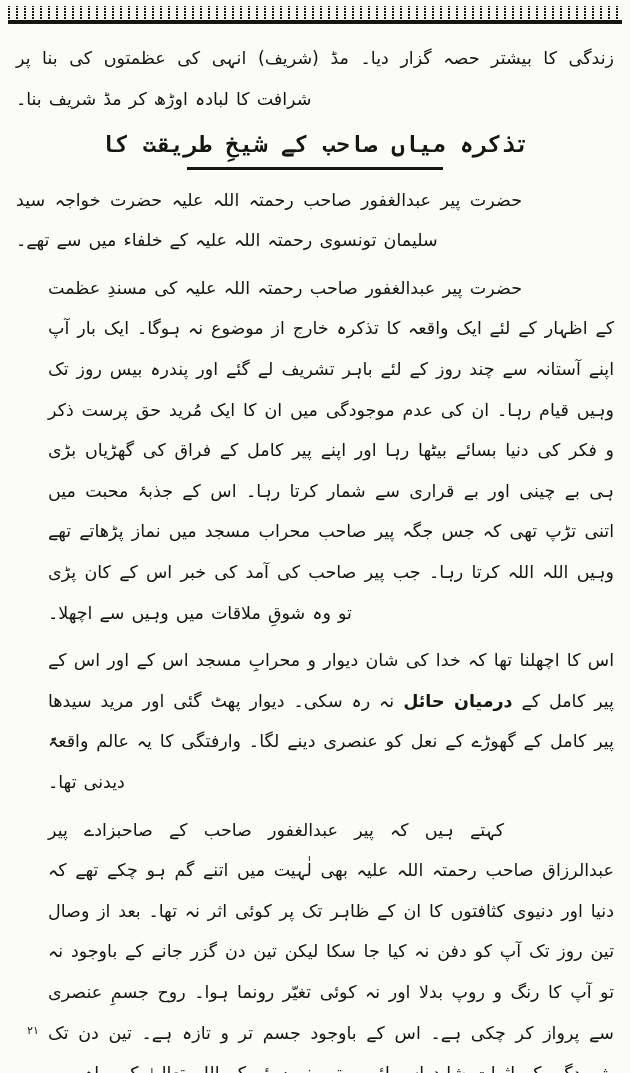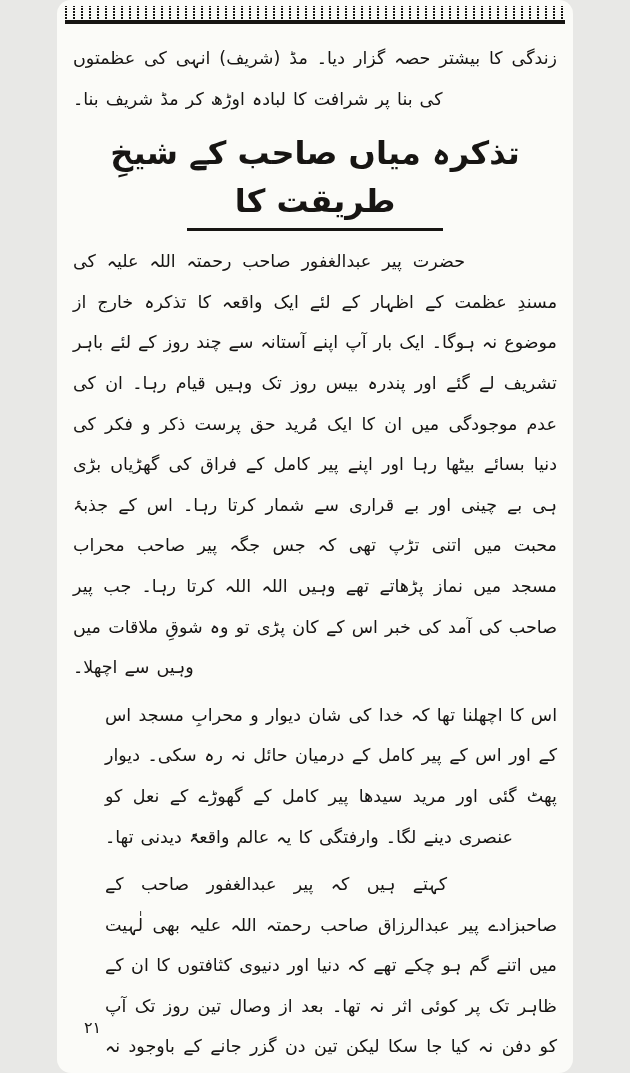--- a/index.html
+++ b/index.html
@@ -3,29 +3,28 @@
 <meta charset="utf-8">
 <style>
   html, body {
     margin: 0;
     padding: 0;
     background: #e8e8e6;
     font-family: "DejaVu Sans", sans-serif;
   }
   .page {
     position: relative;
-    width: 516px;
+    width: 630px;
     height: 1073px;
     margin: 0 auto;
     background: var(--paper, #fbfbf8);
     color: var(--ink, #171513);
     overflow: hidden;
     direction: rtl;
     box-sizing: border-box;
-    border-radius: 14px;
   }
   
   .top-border {
     margin: 6px 8px 0 8px;
     height: 14px;
     background-image:
       repeating-linear-gradient(0deg, var(--paper, #fbfbf8) 0 1px, rgba(0,0,0,0) 1px 3px),
       repeating-linear-gradient(90deg, var(--ink, #171513) 0 2.5px, rgba(0,0,0,0) 2.5px 8px);
     border-bottom: 4px solid var(--ink, #171513);
   }
@@ -37,66 +36,68 @@
     text-align-last: left;
     word-spacing: 1.5px;
   }
   .para.first {
     margin-top: 14px;
   }
   .para.indent { text-indent: 92px; }
   .para.indent-lg { text-indent: 110px; }
   .para.cont-next { text-align-last: justify; }
   .para + .para { margin-top: 7px; margin-left: 48px; }
-  .bold-phrase { font-weight: 400; }
+  .bold-phrase { font-weight: 700; }
   .heading-wrap {
     margin: 10px 16px 10px 16px;
     text-align: center;
   }
   .heading-text {
     display: inline-block;
-    font-size: 32px;
+    font-size: 23px;
     font-weight: 700;
     line-height: 1.5;
+    font-family: Liberation Mono, monospace;
   }
   .heading-underline {
     width: 256px;
     height: 0;
     border-bottom: 3px solid var(--ink, #171513);
     margin: 3px auto 0 auto;
   }
   .footer-issue {
     position: absolute;
     bottom: 26px;
     right: 108px;
     font-size: 21px;
     font-weight: 700;
     direction: rtl;
   }
   .footer-page-num {
     position: absolute;
     bottom: 36px;
     left: 27px;
-    font-size: 16px;
+    font-size: 11px;
   }
 </style>
 </head>
 <body>
 
 <div class="page">
 
   <div class="top-border"></div>
 
   <p class="para first">زندگی کا بیشتر حصہ گزار دیا۔ مڈ (شریف) انہی کی عظمتوں کی بنا پر شرافت کا لبادہ اوڑھ کر مڈ شریف بنا۔</p>
 
   <div class="heading-wrap">
     <span class="heading-text">تذکرہ میاں صاحب کے شیخِ طریقت کا</span>
     <div class="heading-underline"></div>
   </div>
 
+  <p class="para indent">حضرت پیر عبدالغفور صاحب رحمتہ اللہ علیہ حضرت خواجہ سید سلیمان تونسوی رحمتہ اللہ علیہ کے خلفاء میں سے تھے۔</p>
 
   <p class="para indent">حضرت پیر عبدالغفور صاحب رحمتہ اللہ علیہ کی مسندِ عظمت کے اظہار کے لئے ایک واقعہ کا تذکرہ خارج از موضوع نہ ہوگا۔ ایک بار آپ اپنے آستانہ سے چند روز کے لئے باہر تشریف لے گئے اور پندرہ بیس روز تک وہیں قیام رہا۔ ان کی عدم موجودگی میں ان کا ایک مُرید حق پرست ذکر و فکر کی دنیا بسائے بیٹھا رہا اور اپنے پیر کامل کے فراق کی گھڑیاں بڑی ہی بے چینی اور بے قراری سے شمار کرتا رہا۔ اس کے جذبۂ محبت میں اتنی تڑپ تھی کہ جس جگہ پیر صاحب محراب مسجد میں نماز پڑھاتے تھے وہیں اللہ اللہ کرتا رہا۔ جب پیر صاحب کی آمد کی خبر اس کے کان پڑی تو وہ شوقِ ملاقات میں وہیں سے اچھلا۔</p>
 
   <p class="para"><span>اس کا اچھلنا تھا کہ خدا کی شان دیوار و محرابِ مسجد اس کے اور اس کے پیر کامل کے </span><span class="bold-phrase">درمیان حائل</span><span> نہ رہ سکی۔ دیوار پھٹ گئی اور مرید سیدھا پیر کامل کے گھوڑے کے نعل کو عنصری دینے لگا۔ وارفتگی کا یہ عالم واقعۃً دیدنی تھا۔</span></p>
 
   <p class="para indent-lg cont-next"><span>کہتے ہیں کہ پیر عبدالغفور صاحب کے صاحبزادے پیر عبدالرزاق صاحب رحمتہ اللہ علیہ بھی لٰہیت میں اتنے گم ہو چکے تھے کہ دنیا اور دنیوی کثافتوں کا ان کے ظاہر تک پر کوئی اثر نہ تھا۔ بعد از وصال تین روز تک آپ کو دفن نہ کیا جا سکا لیکن تین دن گزر جانے کے باوجود نہ تو آپ کا رنگ و روپ بدلا اور نہ کوئی تغیّر رونما ہوا۔ روح جسمِ عنصری سے پرواز کر چکی ہے۔ اس کے باوجود جسم تر و تازہ ہے۔ تین دن تک پژمردگی کے اثرات شاید اس لئے مرتب نہ ہوئے کہ اللہ تعالیٰ کی راہ میں فنا ہونے والے مُردہ تو ہوتے ہی نہیں وہ تو صرف ایک آن کے لئے قانونِ ازلی </span></p>
 
 
   <span class="footer-page-num">۲۱</span>
 

